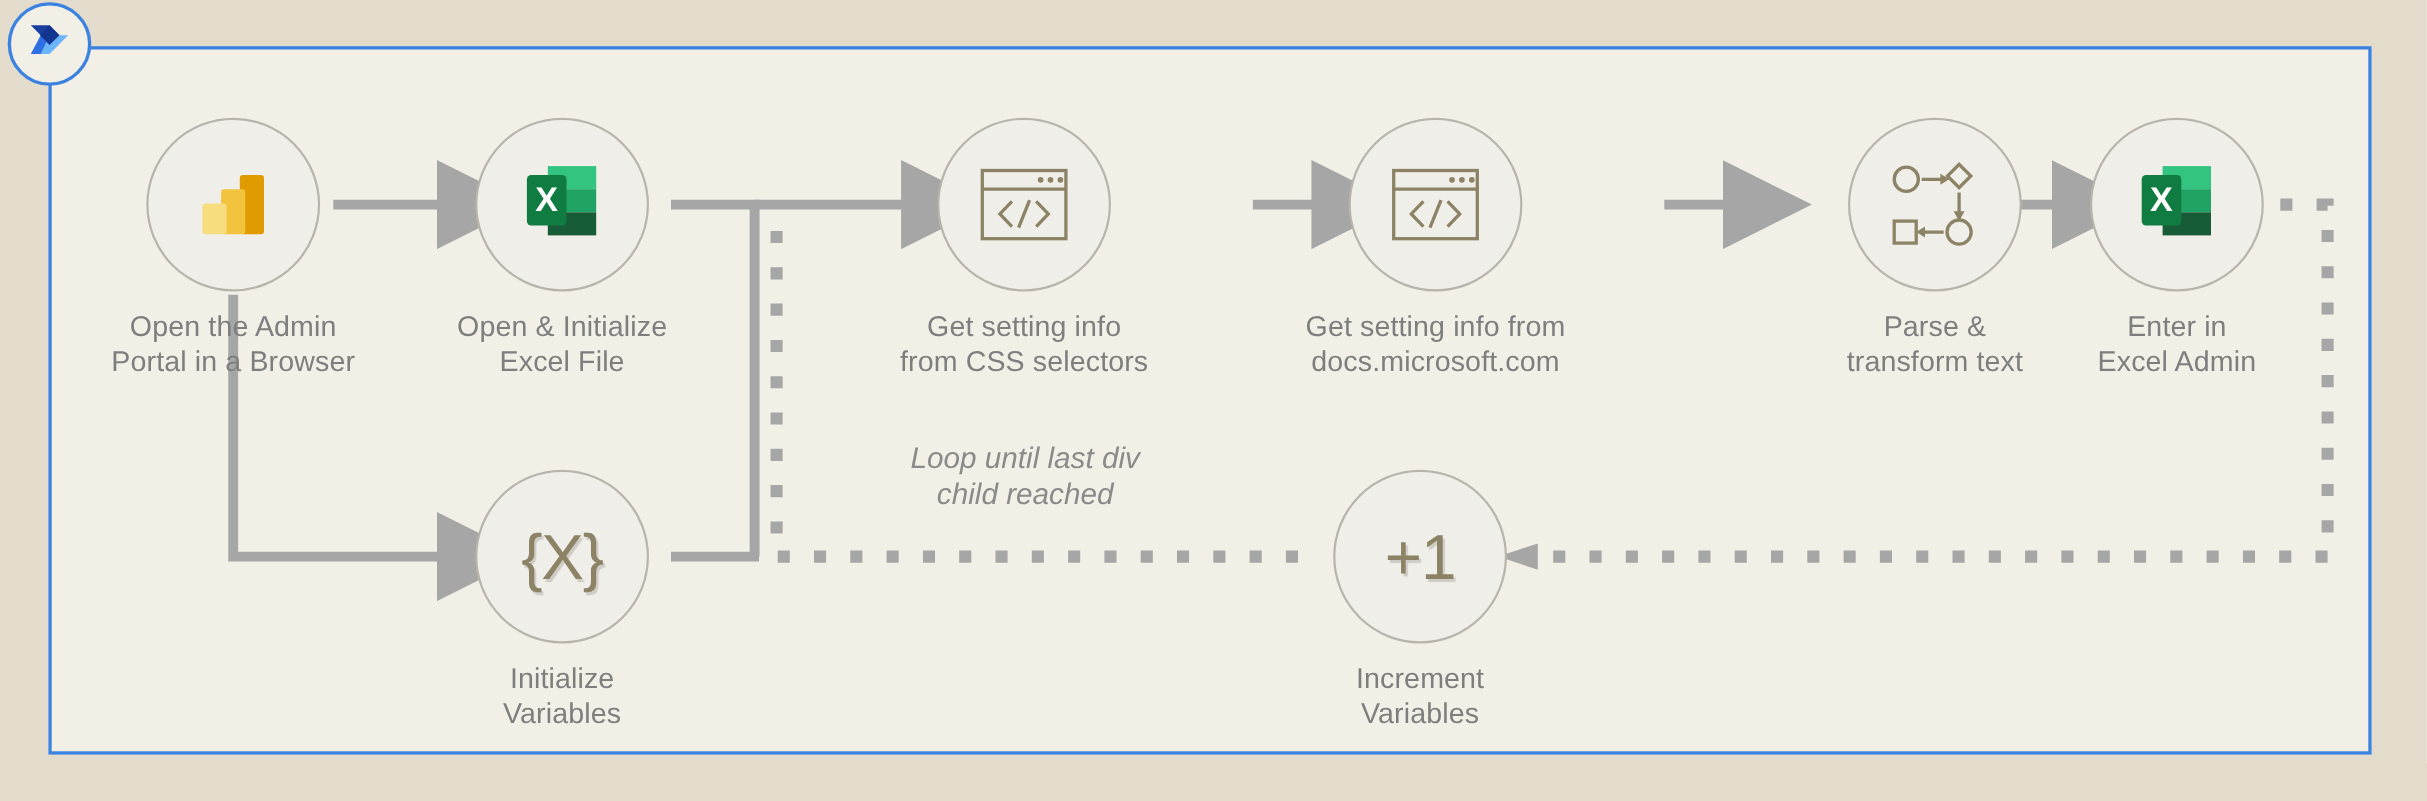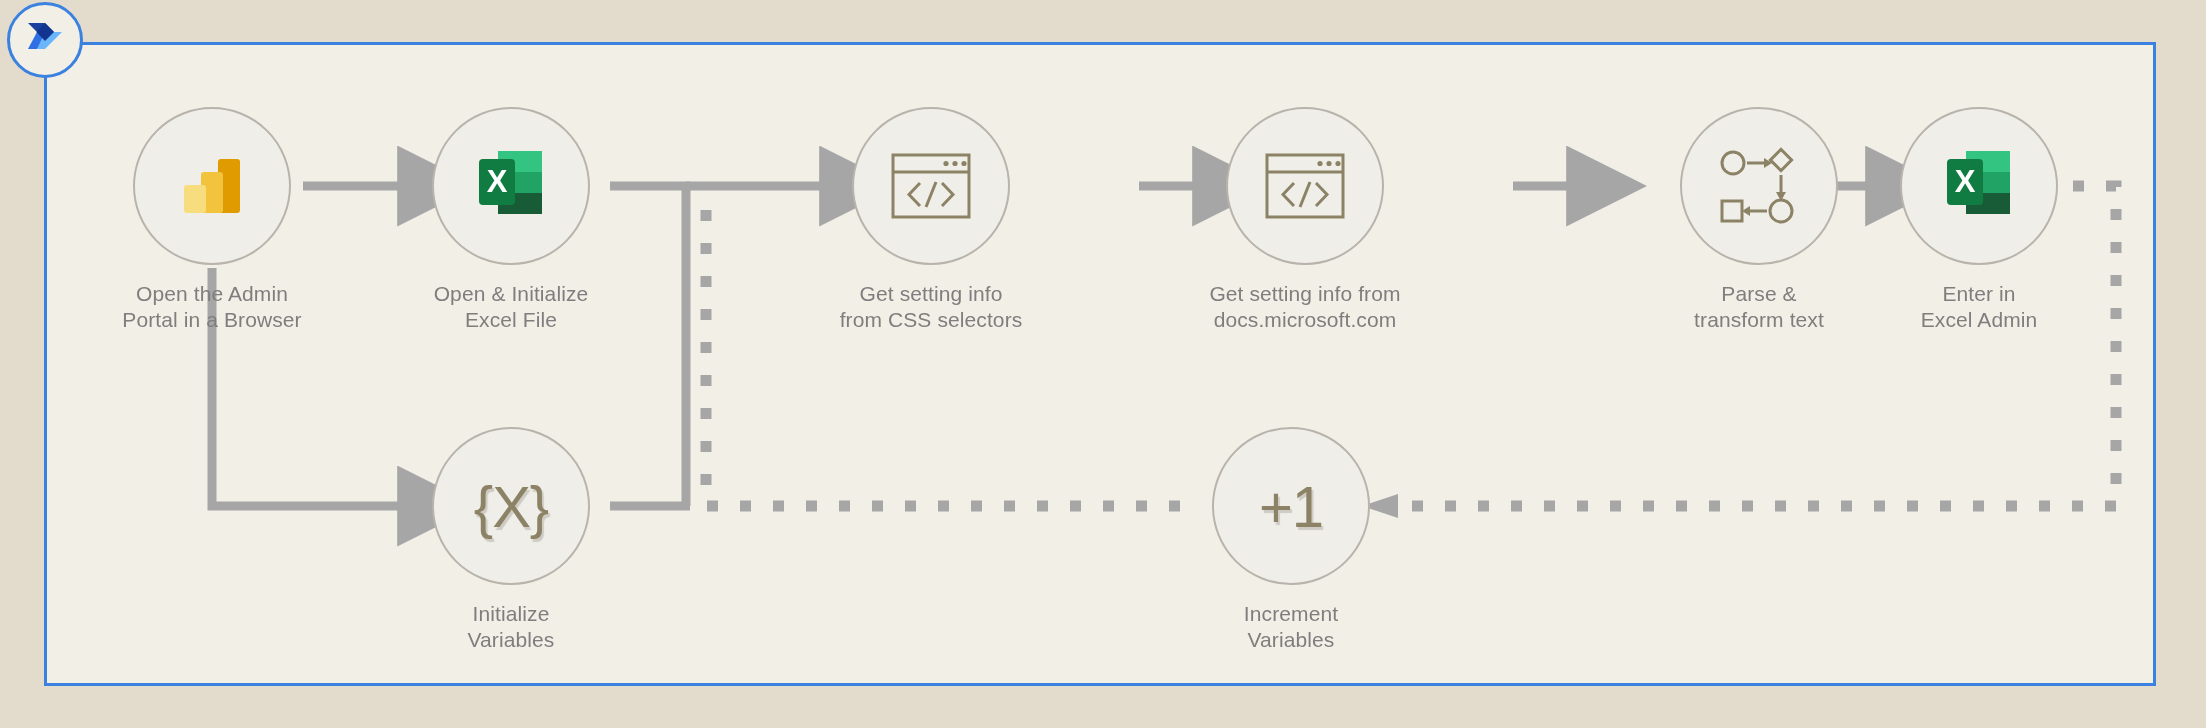--- a/index.html
+++ b/index.html
@@ -47,21 +47,21 @@
     background:#f0eee9;
     border:2px solid #b8b4ab;
     box-sizing:border-box;
     display:flex;align-items:center;justify-content:center;
     position:relative;
   }
   .caption{
     margin-top:16px;
     text-align:center;
     color:#7e7e7e;
-    font-size:21px;
+    font-size:26px;
     line-height:1.22;
     font-weight:300;
     letter-spacing:.1px;
     white-space:pre-line;
     width:280px;
   }
   .glyph{
     font-size:58px;
     color:#8c8366;
     font-weight:400;
@@ -240,14 +240,16 @@
   </div>
 
   <div class="node" style="left:1212px; top:427px; width:158px;">
     <div class="circle">
       <span class="glyph">+1</span>
     </div>
     <div class="caption">Increment
 Variables</div>
   </div>
 
+  <div id="loopNote" style="left:762px; top:400px;">Loop until last div
+child reached</div>
 
 </div>
 
 </body></html>

